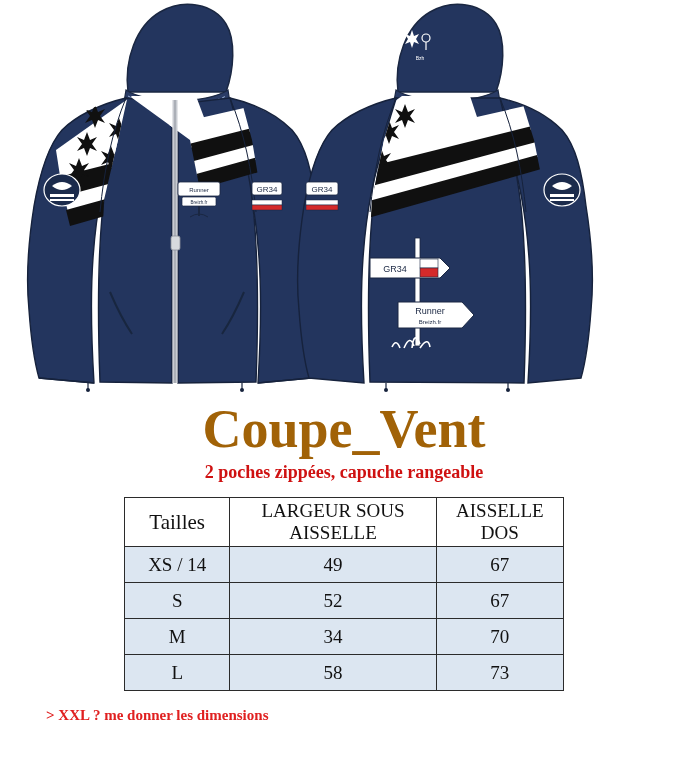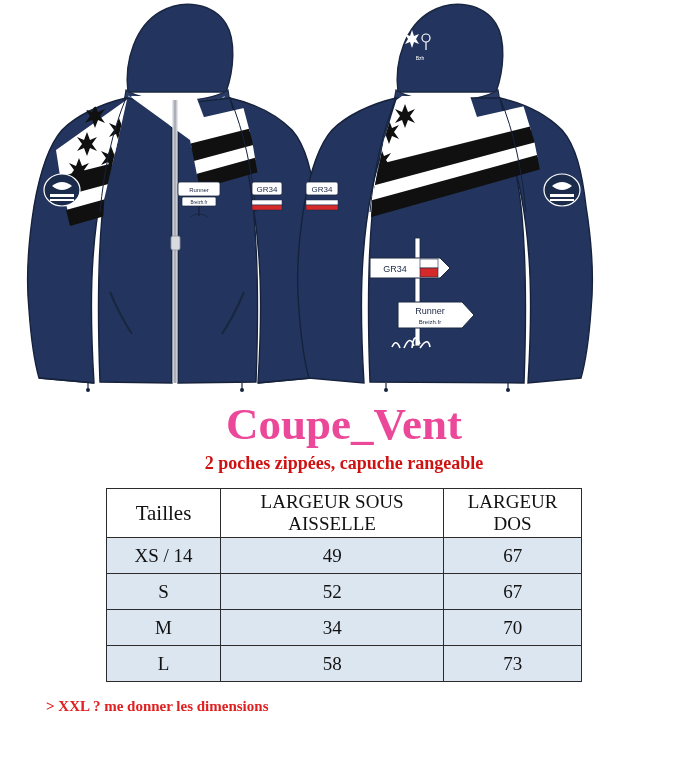--- a/index.html
+++ b/index.html
@@ -25,39 +25,39 @@
     display: block;
   }
 
   
   .title-block {
     text-align: center;
     margin-top: 2px;
   }
   .product-title {
     font-family: "Liberation Serif", serif;
-    font-size: 45px;
+    font-size: 54px;
     font-weight: bold;
-    color: #ec4899;
+    color: #a16207;
     letter-spacing: 0px;
     line-height: 1.0;
     margin: 0;
   }
   .product-subtitle {
     font-family: "Liberation Serif", serif;
     font-size: 18px;
     font-weight: bold;
     color: #cf1111;
     margin-top: 6px;
   }
 
   
   .table-wrap {
     margin: 14px auto 0 auto;
-    width: 476px;
+    width: 440px;
   }
   table.size-table {
     border-collapse: collapse;
     width: 100%;
     table-layout: fixed;
   }
   table.size-table th,
   table.size-table td {
     border: 1px solid #2b2b2b;
     text-align: center;
@@ -280,21 +280,21 @@
   <table class="size-table">
     <colgroup>
       <col class="c1">
         <col class="c2">
         <col class="c3">
     </colgroup>
     <thead>
       <tr>
         <th class="col-size">Tailles</th>
         <th>LARGEUR SOUS AISSELLE</th>
-        <th>LARGEUR DOS</th>
+        <th>AISSELLE DOS</th>
       </tr>
     </thead>
     <tbody>
       <tr>
         <td class="col-size">XS / 14</td>
         <td>49</td>
         <td>67</td>
       </tr>
       <tr>
         <td class="col-size">S</td>

